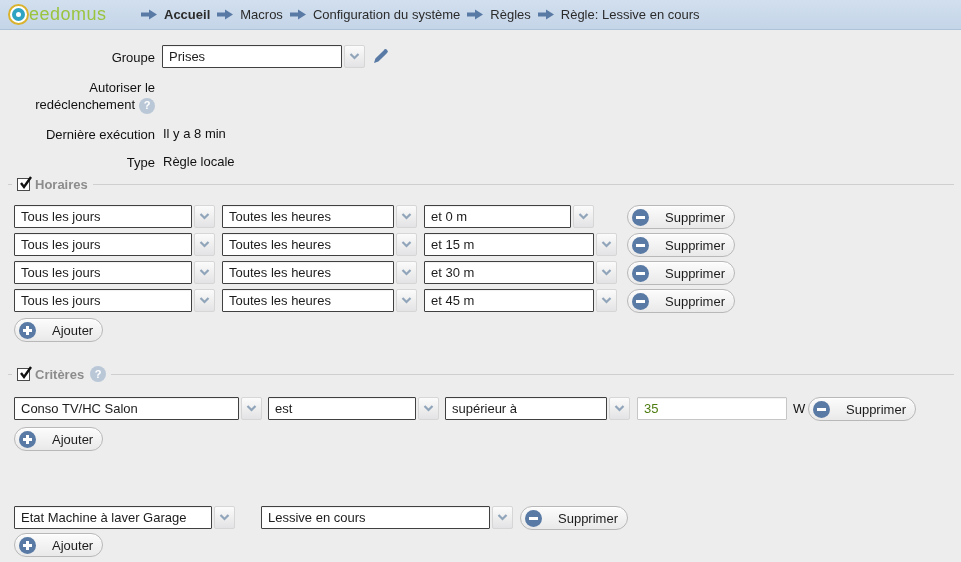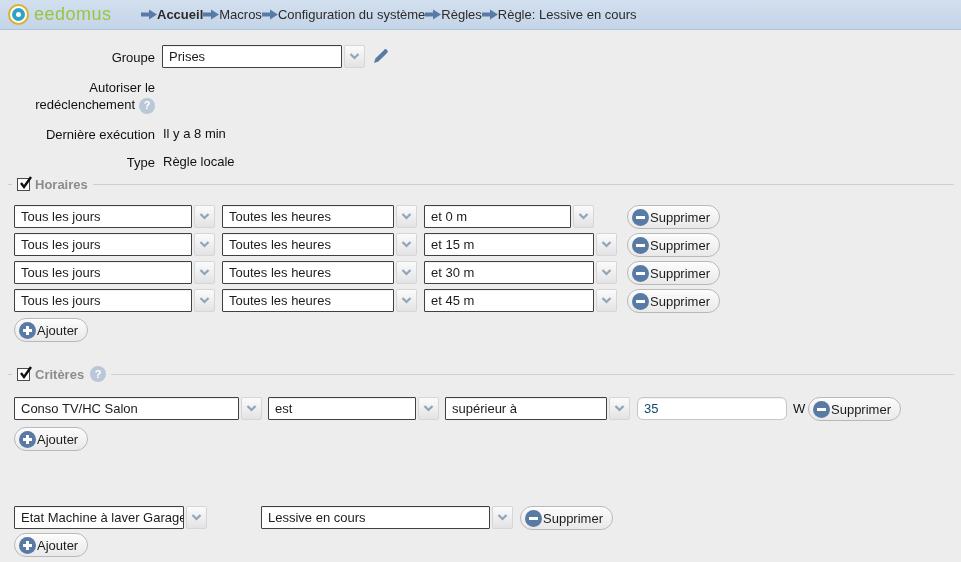--- a/index.html
+++ b/index.html
@@ -4,49 +4,49 @@
 <style>
   * { margin:0; padding:0; box-sizing:border-box; }
   html,body { width:961px; height:562px; }
   body { font-family:"Liberation Sans", sans-serif; font-size:13px; color:#1c1c1c; background:#ededed; }
   #page { position:relative; width:961px; height:562px; overflow:hidden; }
 
   
   #header { position:absolute; top:0; left:0; width:961px; height:30px;
             background:linear-gradient(#d2dfee,#c4d5e8); border-bottom:1px solid #aec2d8;
             display:flex; align-items:center; }
-  #logo { display:flex; align-items:center; gap:5px; margin-left:8px; width:125px; cursor:pointer; }
+  #logo { display:flex; align-items:center; margin-left:8px; width:125px; cursor:pointer; }
   .logo-ring { width:21px; height:21px; border-radius:50%; border:2px solid #d9b32e;
                background:#fff; display:flex; align-items:center; justify-content:center; }
   .logo-core { width:13px; height:13px; border-radius:50%; border:4px solid #2ea4c2; background:#fff; }
   .logo-text { font-size:18px; color:#9ac43e; letter-spacing:.5px; }
-  #breadcrumb { display:flex; align-items:center; margin-left:8px; }
+  #breadcrumb { display:flex; align-items:center; gap:7px; margin-left:8px; }
   .crumb { color:#2b2b2b; cursor:pointer; }
   .crumb.bold { font-weight:bold; }
   .bc-arrow { display:inline-flex; align-items:center; }
 
   
   .flabel { position:absolute; left:0; width:155px; text-align:right; color:#111; line-height:17px; }
   .fval   { position:absolute; color:#111; }
 
   
   .sel { position:absolute; height:23px; display:flex; align-items:stretch; cursor:pointer; }
   .sel-v { flex:1; background:#fff; border:1px solid #404040; border-radius:1px;
            padding:3px 6px 0 6px; white-space:nowrap; overflow:hidden; box-shadow:0 1px 1px rgba(0,0,0,.06) inset; }
   .sel-a { width:21px; margin-left:2px; border:1px solid #d6d6d6; border-radius:2px;
            background:linear-gradient(#fbfbfb,#e3e3e5);
            display:flex; align-items:center; justify-content:center; }
 
   
   .tinput { position:absolute; height:23px; background:#fff; border:1px solid #c6c6c6;
-            border-radius:6px; padding:0 6px; font-family:"Liberation Sans",sans-serif; font-size:13px; color:#0c4a6e;
+            border-radius:1px; padding:0 6px; font-family:"Liberation Sans",sans-serif; font-size:13px; color:#4d7c0f;
             box-shadow:0 1px 1px rgba(0,0,0,.06) inset; }
 
   
-  .btn { position:absolute; height:24px; display:inline-flex; align-items:center; gap:1px;
+  .btn { position:absolute; height:24px; display:inline-flex; align-items:center; gap:16px;
          padding:0 9px 0 4px; background:linear-gradient(#fcfcfc,#e9e9ea);
          border:1px solid #b8b8b8; border-radius:12px; color:#1c1c1c; cursor:pointer;
          box-shadow:0 1px 0 rgba(255,255,255,.7) inset; }
   .btn-ico { width:17px; height:17px; border-radius:50%; background:#587aa5;
              display:flex; align-items:center; justify-content:center; flex:none; }
 
   
   fieldset { position:absolute; left:8px; width:946px; border:0; border-top:1px solid #cfcfcf; }
   legend { display:flex; align-items:center; gap:5px; margin-left:4px; padding:0 5px;
            font-weight:bold; color:#8c8c8c; }
@@ -335,21 +335,21 @@
   <div class="btn" style="left:14px; top:427px;">
     <span class="btn-ico">
         <svg width="9" height="9" viewBox="0 0 9 9">
           <path d="M4.5 0 V9 M0 4.5 H9" stroke="#fff" stroke-width="3"></path>
         </svg>
       </span>
     <span>Ajouter</span>
   </div>
 
 
-  <div class="sel" style="left:14px; top:506px; width:193px;">
+  <div class="sel" style="left:14px; top:506px; width:221px;">
     <span class="sel-v">Etat Machine à laver Garage</span>
     <span class="sel-a">
         <svg width="11" height="7" viewBox="0 0 11 7">
           <path d="M1.5 1 L5.5 5 L9.5 1" stroke="#90a4ba" stroke-width="2.2" fill="none"></path>
         </svg>
       </span>
   </div>
   <div class="sel" style="left:261px; top:506px; width:252px;">
     <span class="sel-v">Lessive en cours</span>
     <span class="sel-a">

